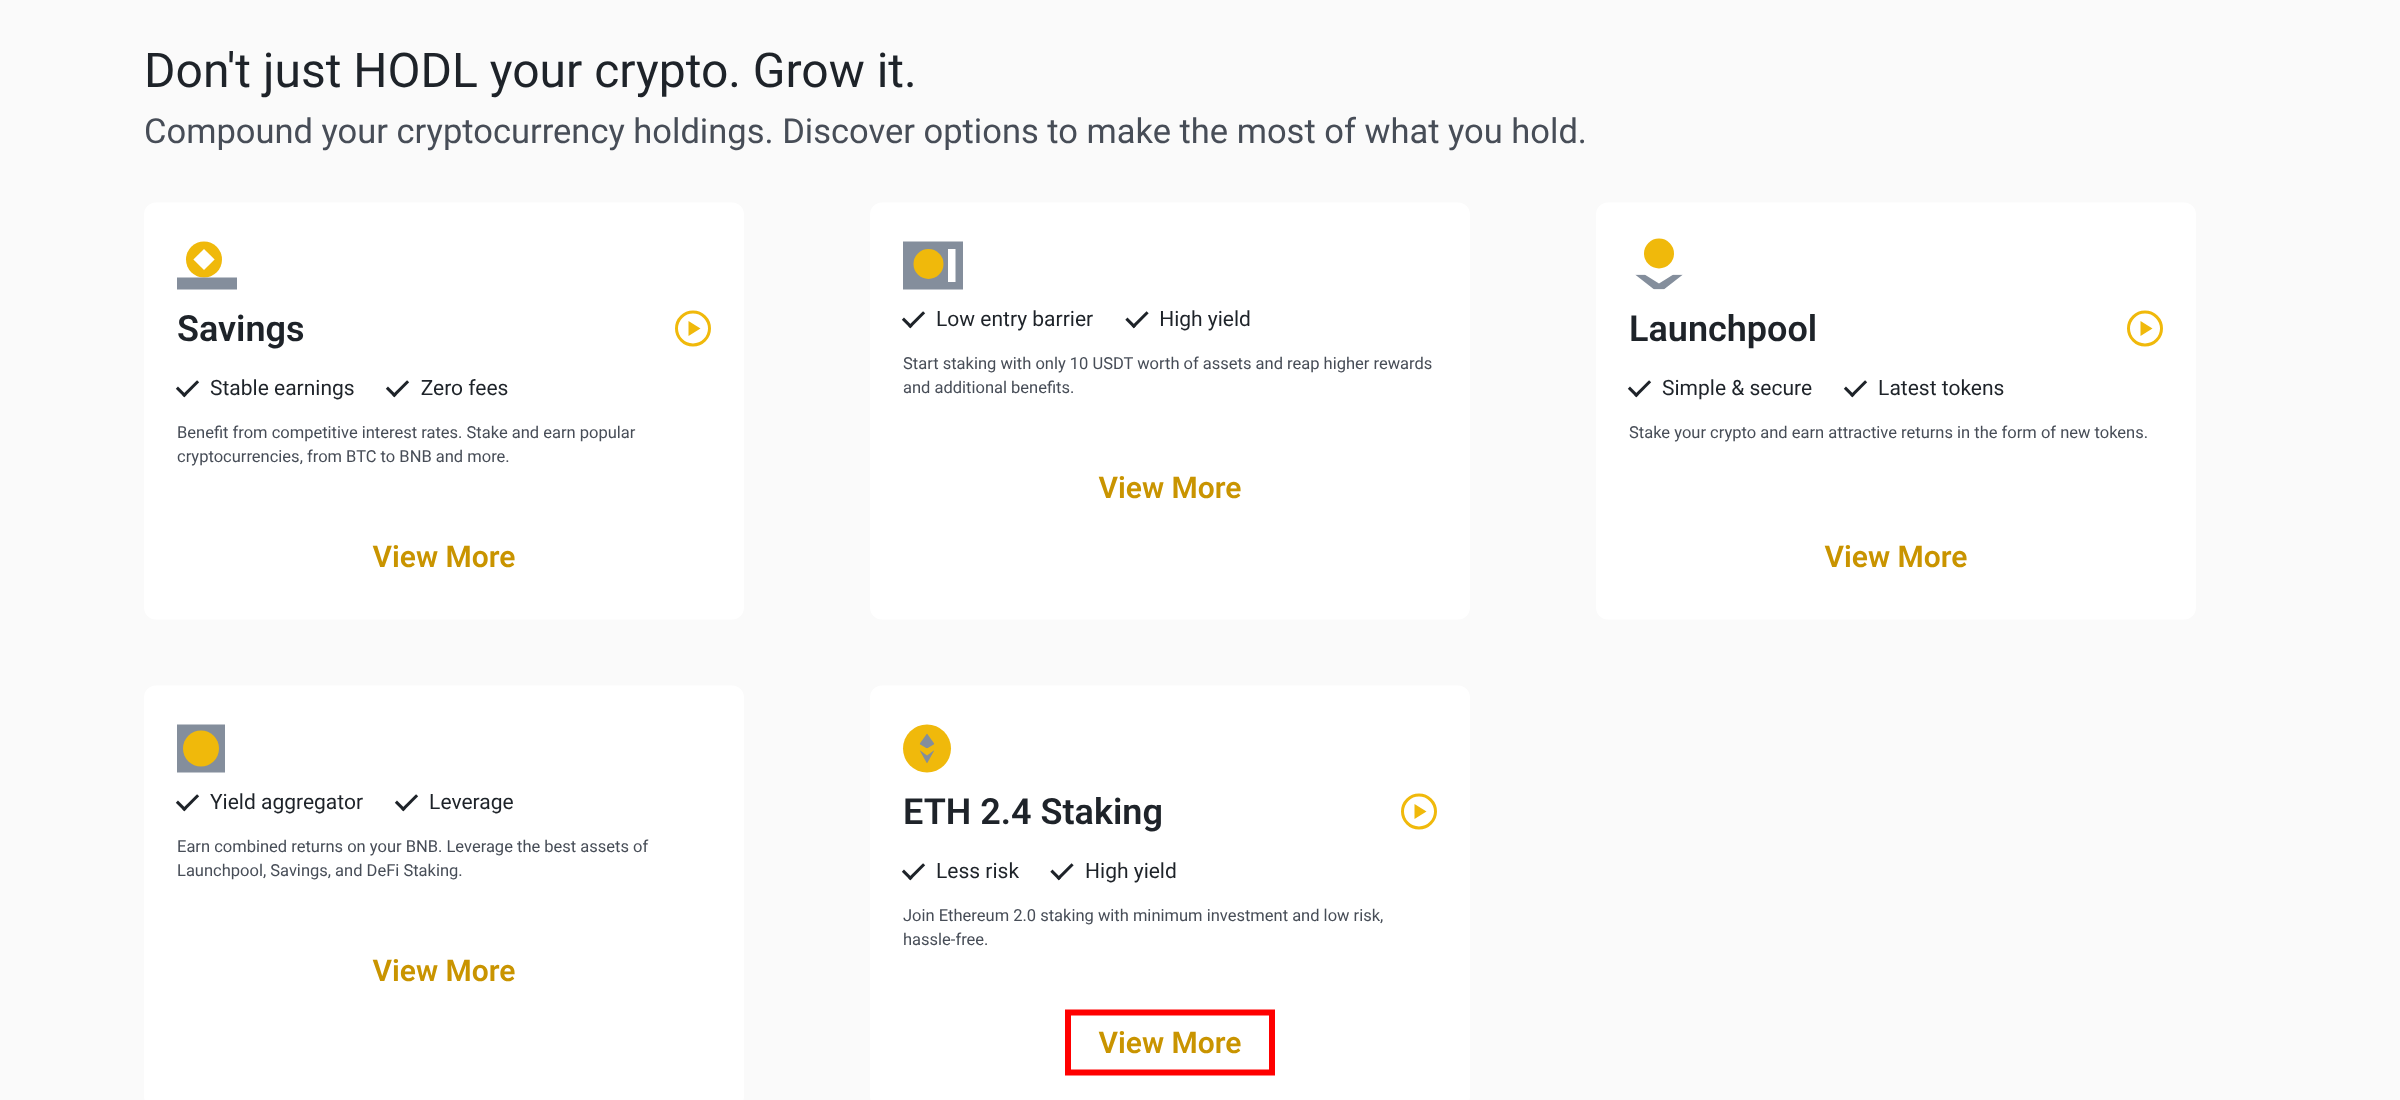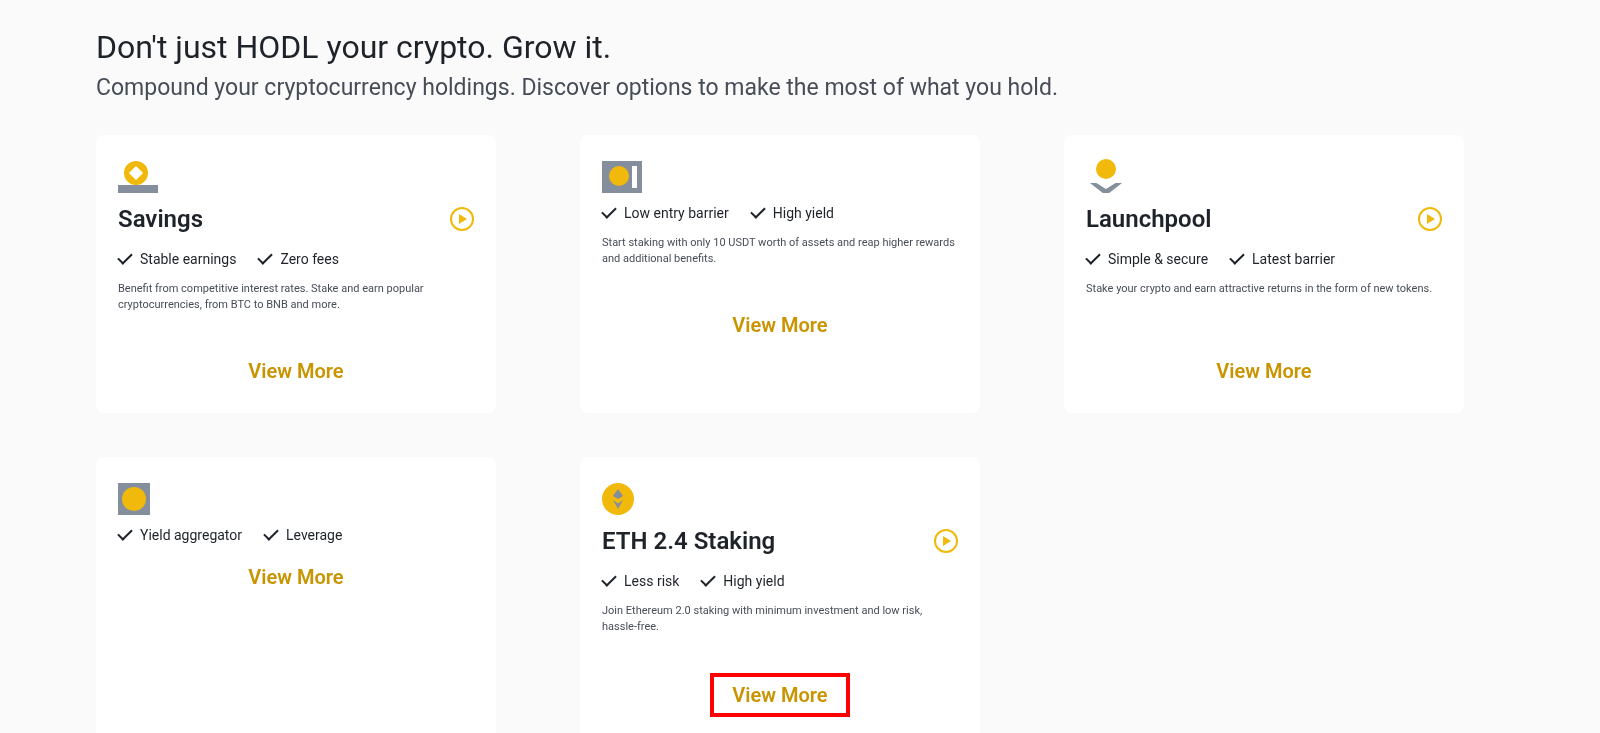--- a/index.html
+++ b/index.html
@@ -100,21 +100,21 @@
         <span class="card-title">Launchpool</span>
         <span class="play"></span>
       </div>
       <div class="feats">
         <span class="feat">
             <span class="chk"></span>
             <span>Simple &amp; secure</span>
           </span>
         <span class="feat">
             <span class="chk"></span>
-            <span>Latest barrier</span>
+            <span>Latest tokens</span>
           </span>
       </div>
       <p class="desc">Stake your crypto and earn attractive returns in the form of new tokens.</p>
       <div class="vm-wrap">
           <a class="view-more">View More</a>
         </div>
     </div>
 
     <div class="card">
       <div class="card-icon">
@@ -123,20 +123,21 @@
       <div class="feats">
         <span class="feat">
             <span class="chk"></span>
             <span>Yield aggregator</span>
           </span>
         <span class="feat">
             <span class="chk"></span>
             <span>Leverage</span>
           </span>
       </div>
+      <p class="desc">Earn combined returns on your BNB. Leverage the best assets of Launchpool, Savings, and DeFi Staking.</p>
       <div class="vm-wrap">
           <a class="view-more">View More</a>
         </div>
     </div>
 
     <div class="card">
       <div class="card-icon">
           <div class="ic-eth"></div>
         </div>
       <div class="card-head">

